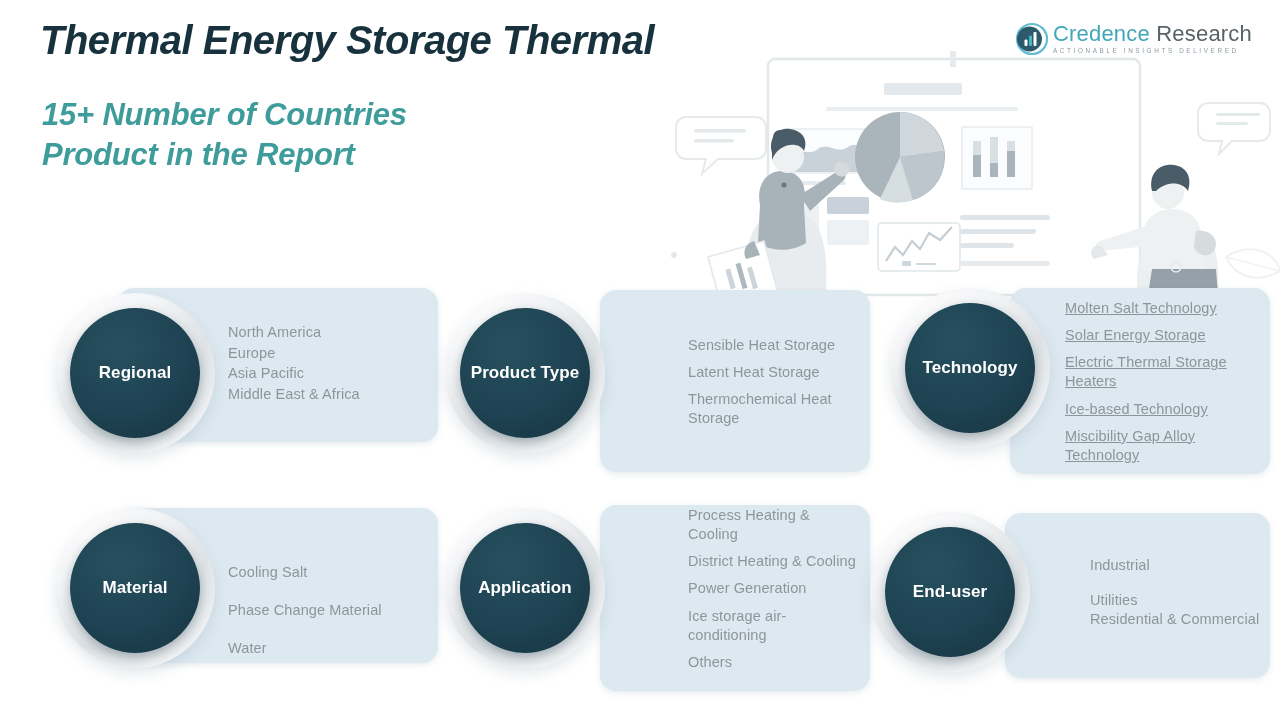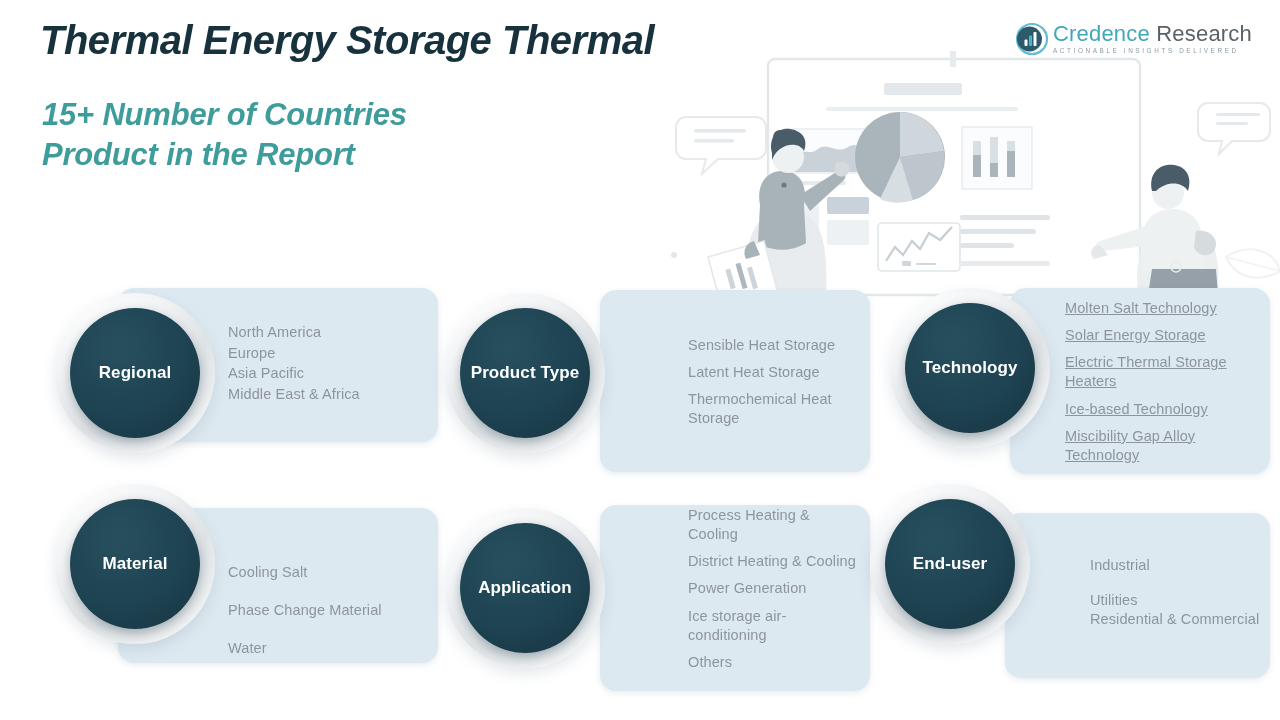--- a/index.html
+++ b/index.html
@@ -246,21 +246,21 @@
     </div>
   </div>
 
   <div class="card">
     <div class="panel" style="left:118px;top:508px;width:320px;height:155px;"></div>
     <div class="panel-list" style="left:228px;top:563px;width:210px;">
       <div style="margin-bottom:19px">Cooling Salt</div>
       <div style="margin-bottom:19px">Phase Change Material</div>
       <div>Water</div>
     </div>
-    <div class="circ-wrap" style="left:55px;top:484px;">
+    <div class="circ-wrap" style="left:55px;top:508px;">
       <div class="circ-ring"></div>
       <div class="circ">
         <span>Material</span>
       </div>
     </div>
   </div>
 
   <div class="card">
     <div class="panel" style="left:600px;top:505px;width:270px;height:186px;"></div>
     <div class="panel-list" style="left:688px;top:506px;width:175px;">
@@ -278,21 +278,21 @@
     </div>
   </div>
 
   <div class="card">
     <div class="panel" style="left:1005px;top:513px;width:265px;height:165px;"></div>
     <div class="panel-list" style="left:1090px;top:556px;width:175px;">
       <div style="margin-bottom:16px">Industrial</div>
       <div style="margin-bottom:0">Utilities</div>
       <div>Residential &amp; Commercial</div>
     </div>
-    <div class="circ-wrap" style="left:870px;top:484px;">
+    <div class="circ-wrap" style="left:870px;top:512px;">
       <div class="circ-ring"></div>
       <div class="circ">
         <span>End-user</span>
       </div>
     </div>
   </div>
 
 </div>
 
 </body></html>

